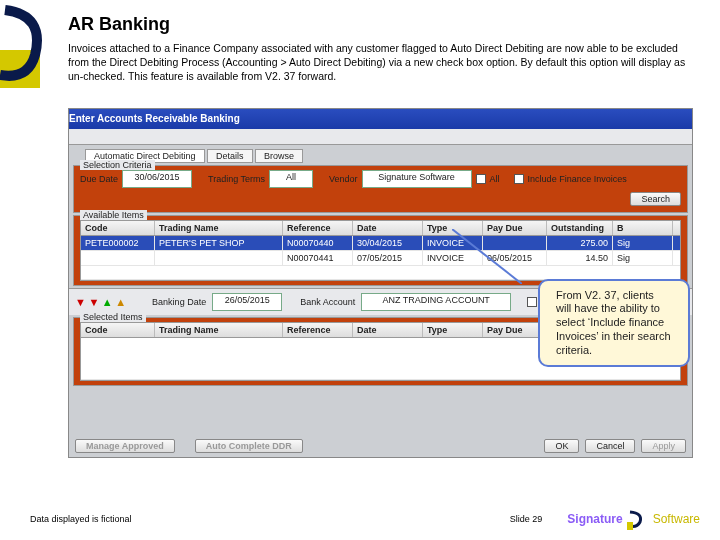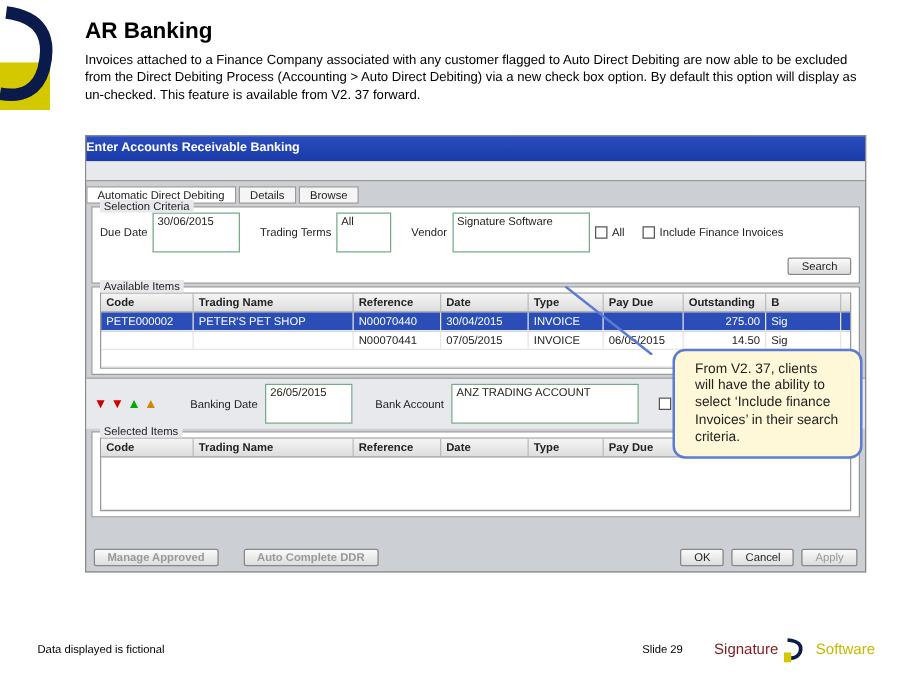--- a/index.html
+++ b/index.html
@@ -6,48 +6,48 @@
   body { width: 720px; height: 540px; background: #fff; font-family: Arial, sans-serif; position: relative; overflow: hidden; }
   .corner { position: absolute; top: 0; left: 0; width: 60px; height: 90px; }
   .corner .bar { position: absolute; top: 50px; left: 0; width: 40px; height: 38px; background: #d4c800; }
   .corner svg { position: absolute; top: 0; left: 0; }
   .content { position: absolute; top: 14px; left: 68px; right: 20px; }
   h1 { font-size: 18px; font-weight: bold; margin-bottom: 6px; }
   .desc { font-size: 10.5px; line-height: 1.35; margin-bottom: 24px; }
   .screenshot { border: 1px solid #888; background: #cccfd3; width: 625px; height: 350px; position: relative; font-size: 9px; color: #222; }
   .titlebar { background: linear-gradient(#2a4dbf,#1a3aa8); color:#fff; height:20px; line-height:20px; font-size:10px; font-weight:bold; }
   .toolbar { background:#e8e9ec; border-bottom:1px solid #999; height:16px; }
-  .tabs { margin:4px 0 2px 0; }
+  .tabs { margin:4px 0 2px 16px; }
   .tab { display:inline-block; background:#f5f5f5; border:1px solid #999; padding:1px 8px; font-size:9px; }
   .tab.active { background:#fff; }
-  .fieldset { border:1px solid #999; margin:2px 4px; padding:4px 6px 6px 6px; position:relative; background:#ffffff; }
+  .fieldset { border:1px solid #999; margin:2px 4px; padding:4px 6px 6px 6px; position:relative; background:#c2410c; }
   .fieldset .legend { position:absolute; top:-6px; left:6px; background:#e8e9ec; padding:0 3px; font-size:9px; }
   .row { display:flex; align-items:center; gap:4px; flex-wrap:wrap; }
   .lbl { font-size:9px; }
-  .inp { background:#fff; border:1px solid #7a8; padding:1px 3px; font-size:9px; height:32px; }
+  .inp { background:#fff; border:1px solid #7a8; padding:1px 3px; font-size:9px; height:18px;text-align:center; }
   .btn { background:linear-gradient(#fafafa,#ddd); border:1px solid #888; padding:1px 10px; font-size:9px; border-radius:2px; }
   .btn.dis { color:#999; }
   .chk { width:10px; height:10px; border:1px solid #555; background:#fff; display:inline-block; }
   .grid { background:#fff; border:1px solid #999; margin:2px 4px; font-size:9px; }
   .ghead { display:flex; background:linear-gradient(#f5f5f5,#ddd); border-bottom:1px solid #999;font-weight:bold; }
   .gh { padding:2px 4px; border-right:1px solid #bbb; font-size:9px; }
   .grow { display:flex; border-bottom:1px solid #e5e5e5; }
   .grow.sel { background:#2a4db8; color:#fff; }
   .gc { padding:2px 4px; border-right:1px solid #e5e5e5; overflow:hidden; white-space:nowrap; }
   .c1{width:74px}.c2{width:128px}.c3{width:70px}.c4{width:70px}.c5{width:60px}.c6{width:64px}.c7{width:66px}.c8{width:60px}
   .controls { display:flex; align-items:center; gap:6px; padding:4px 6px; background:#e8e9ec; border-top:1px solid #999; }
   .arrows span{ font-weight:bold; font-size:11px; }
   .ar-g{color:#0a0}.ar-r{color:#c00}.ar-o{color:#c80}
   .bottom-btns { position:absolute; bottom:4px; right:6px; display:flex; gap:6px; }
   .bottom-left { position:absolute; bottom:4px; left:6px; display:flex; gap:20px;font-weight:bold; }
   .callout { position:absolute; top:170px; right:2px; width:152px; background:#fff8d8; border:2px solid #5b7bd6; border-radius:10px; padding:8px 16px; font-size:11px; font-weight:normal; line-height:1.25; z-index:5; }
   .callout-line { position:absolute; top:120px; right:170px; width:70px; height:55px; z-index:4; pointer-events:none; }
   .footer { position:absolute; bottom:10px; left:30px; right:20px; display:flex; align-items:center; justify-content:space-between; font-size:9px; }
   .footer .brand { display:flex; align-items:center; gap:4px; font-size:12px; }
-  .footer .sg { font-weight:normal; color:#7f1d1d;text-align:right; }
+  .footer .sg { font-weight:bold; color:#8b5cf6;text-align:right; }
   .footer .sw { color:#c8b800; }
   .footer .swirl { width:22px; height:22px; }
 </style>
 </head>
 <body>
 
 <div class="corner">
   <div class="bar"></div>
   <svg width="60" height="90" viewBox="0 0 60 90">
       <path d="M5 10 Q45 15 35 55 Q28 80 0 75" fill="none" stroke="#0a1a4a" stroke-width="10"></path>

